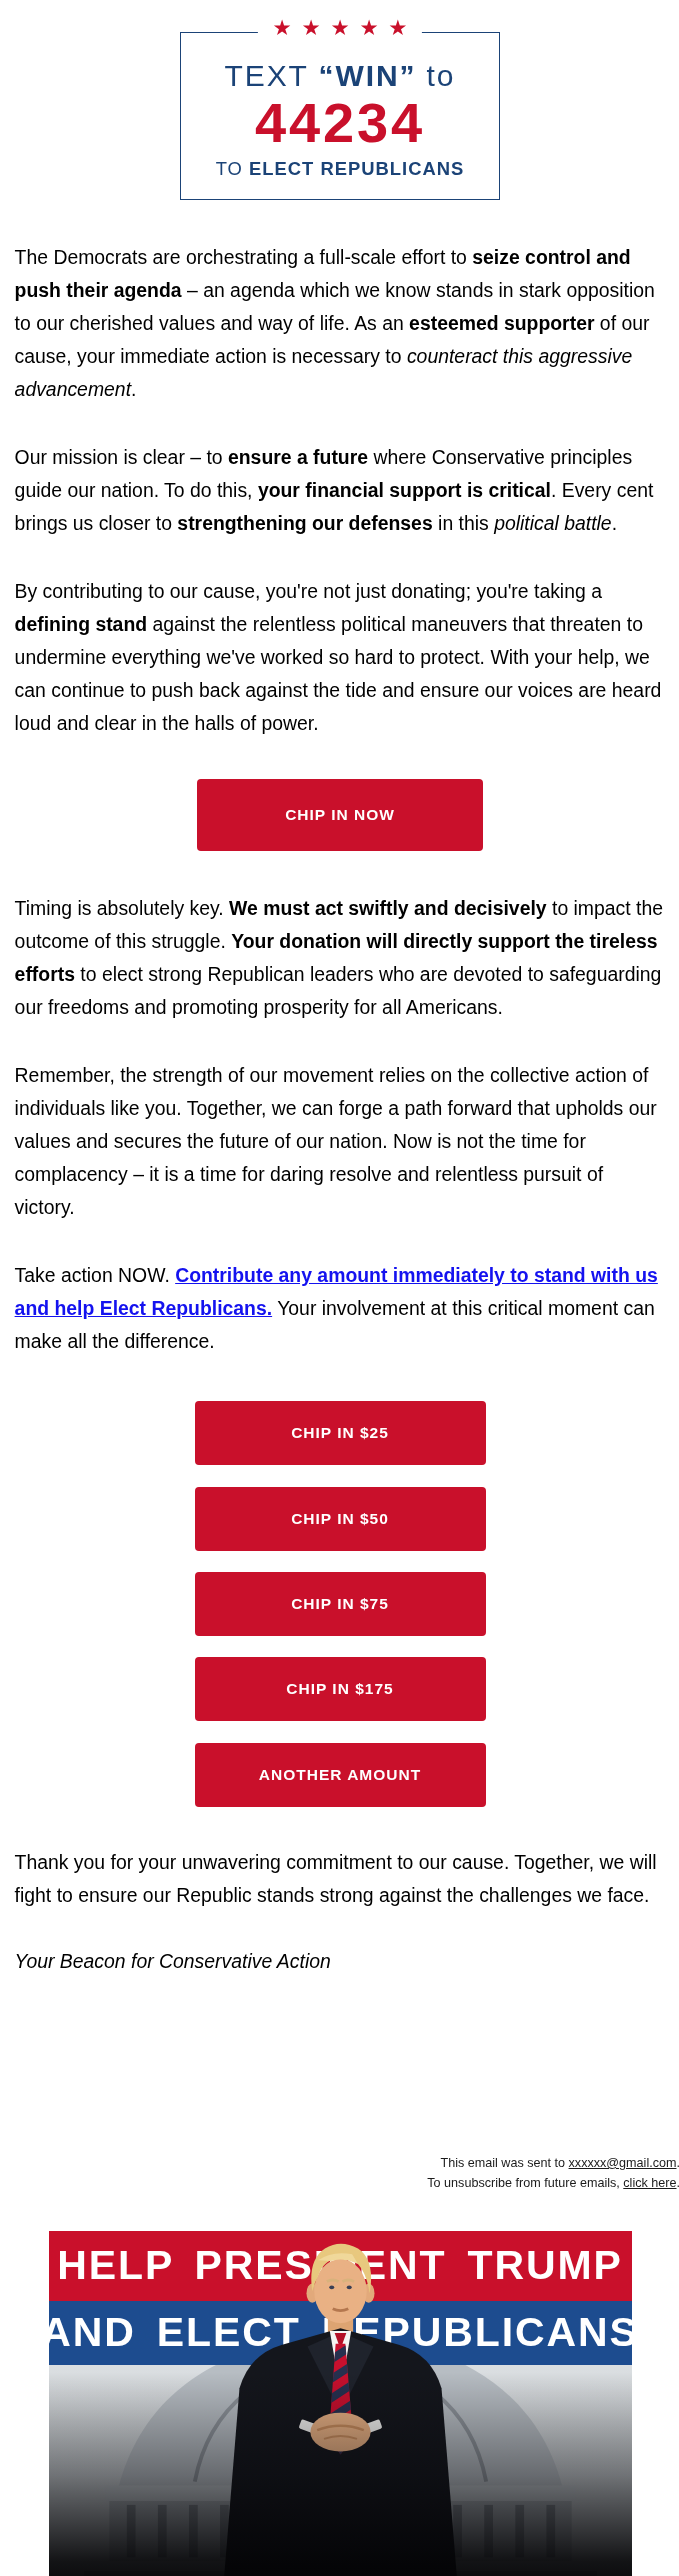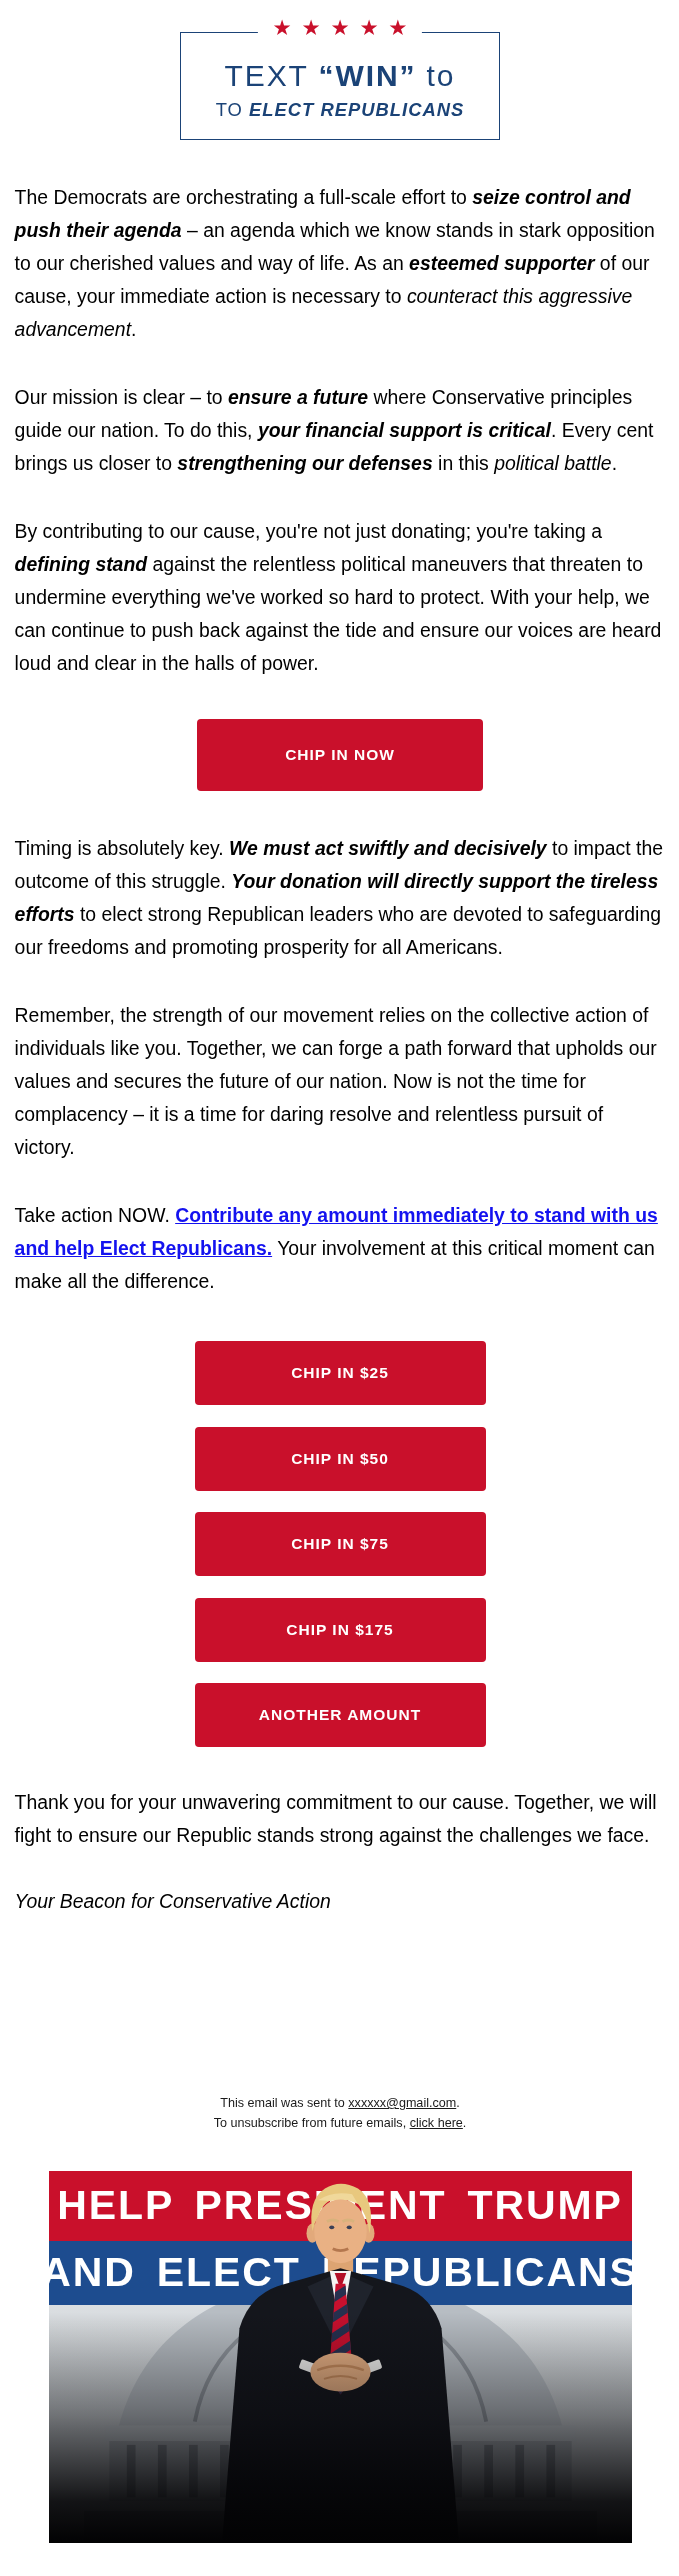--- a/index.html
+++ b/index.html
@@ -24,37 +24,37 @@
   .tw-line1 .win{font-weight:bold;}
   .tw-number{
     font-size:56px; line-height:52px; font-weight:bold; color:var(--red);
     letter-spacing:2.9px; margin-top:7.8px;
   }
   .tw-line3{font-size:18.4px; line-height:21.4px; color:var(--navy); letter-spacing:1px; margin-top:9.7px;}
   .tw-line3 .b{font-weight:bold;}
   
   .content{box-sizing:border-box; padding:0 14.6px; margin-top:41px; font-size:19.4px; line-height:33px; color:#000;}
   .content p{margin:0 0 35px;}
-  .b{font-weight:bold;font-style:italic;}
+  .b{font-weight:bold;}
   .i{font-style:italic;}
   a.body-link{color:var(--link-blue); font-weight:bold; text-decoration:underline; cursor:pointer;}
   
   .red-btn{
     display:block; border:none; cursor:pointer; background:var(--red); color:#fff;
     font-family:inherit; font-weight:bold; font-size:15.5px; letter-spacing:1px;
     border-radius:3.9px; text-align:center;
   }
   .btn-primary{width:286px; height:72px; margin:39px auto 41px;}
   .amounts{margin:43px 0 39px;}
   .amount-btn{width:291px; height:64px; margin:0 auto 21.4px;}
   .signature{margin-top:0; font-size:19.4px; line-height:29px;}
   .sig-name{font-weight:bold;}
   .sig-tag{font-style:italic;}
   
-  .footer-small{margin-top:177px; text-align:center; font-size:12.6px; line-height:20.4px; color:#1b1b1b;}
+  .footer-small{margin-top:177px; text-align:right; font-size:12.6px; line-height:20.4px; color:#1b1b1b;}
   .footer-small a{color:#1b1b1b; text-decoration:underline; cursor:pointer;}
   
   .hero{
     position:relative; width:583px; height:372px; margin:37px auto 0; overflow:hidden;
     background:linear-gradient(180deg,#eef0f2 0%,#d6dadd 45%,#c3c8cc 70%);
   }
   .hero svg{position:absolute; left:0; top:0;}
   .hero-bar{
     position:absolute; left:0; right:0; display:flex; align-items:center; justify-content:center;
     color:#fff; font-weight:bold; font-size:41px; letter-spacing:1.9px; word-spacing:7.8px; white-space:nowrap;
@@ -66,20 +66,21 @@
     position:absolute; left:0; right:0; bottom:0; height:62%; z-index:4; pointer-events:none;
     background:linear-gradient(180deg,rgba(5,5,8,0) 0%,rgba(6,6,9,0.45) 45%,rgba(4,4,6,0.92) 82%,#020203 100%);
   }
 </style>
 </head>
 <body>
 
 <div class="header-card">
   <div class="stars-row"><span class="star">★</span><span class="star">★</span><span class="star">★</span><span class="star">★</span><span class="star">★</span></div>
   <div class="tw-line1"><span>TEXT </span><span class="win">“WIN”</span><span> to</span></div>
+  <div class="tw-number">44234</div>
   <div class="tw-line3"><span>TO </span><span class="b">ELECT REPUBLICANS</span></div>
 </div>
 
 <div class="content">
 
   <div>
       <p><span>The Democrats are orchestrating a full-scale effort to </span><span class="b">seize control and push their agenda</span><span> – an agenda which we know stands in stark opposition to our cherished values and way of life. As an </span><span class="b">esteemed supporter</span><span> of our cause, your immediate action is necessary to </span><span class="i">counteract this aggressive advancement</span><span>.</span></p>
       <p><span>Our mission is clear – to </span><span class="b">ensure a future</span><span> where Conservative principles guide our nation. To do this, </span><span class="b">your financial support is critical</span><span>. Every cent brings us closer to </span><span class="b">strengthening our defenses</span><span> in this </span><span class="i">political battle</span><span>.</span></p>
       <p><span>By contributing to our cause, you're not just donating; you're taking a </span><span class="b">defining stand</span><span> against the relentless political maneuvers that threaten to undermine everything we've worked so hard to protect. With your help, we can continue to push back against the tide and ensure our voices are heard loud and clear in the halls of power.</span></p>
     </div>

